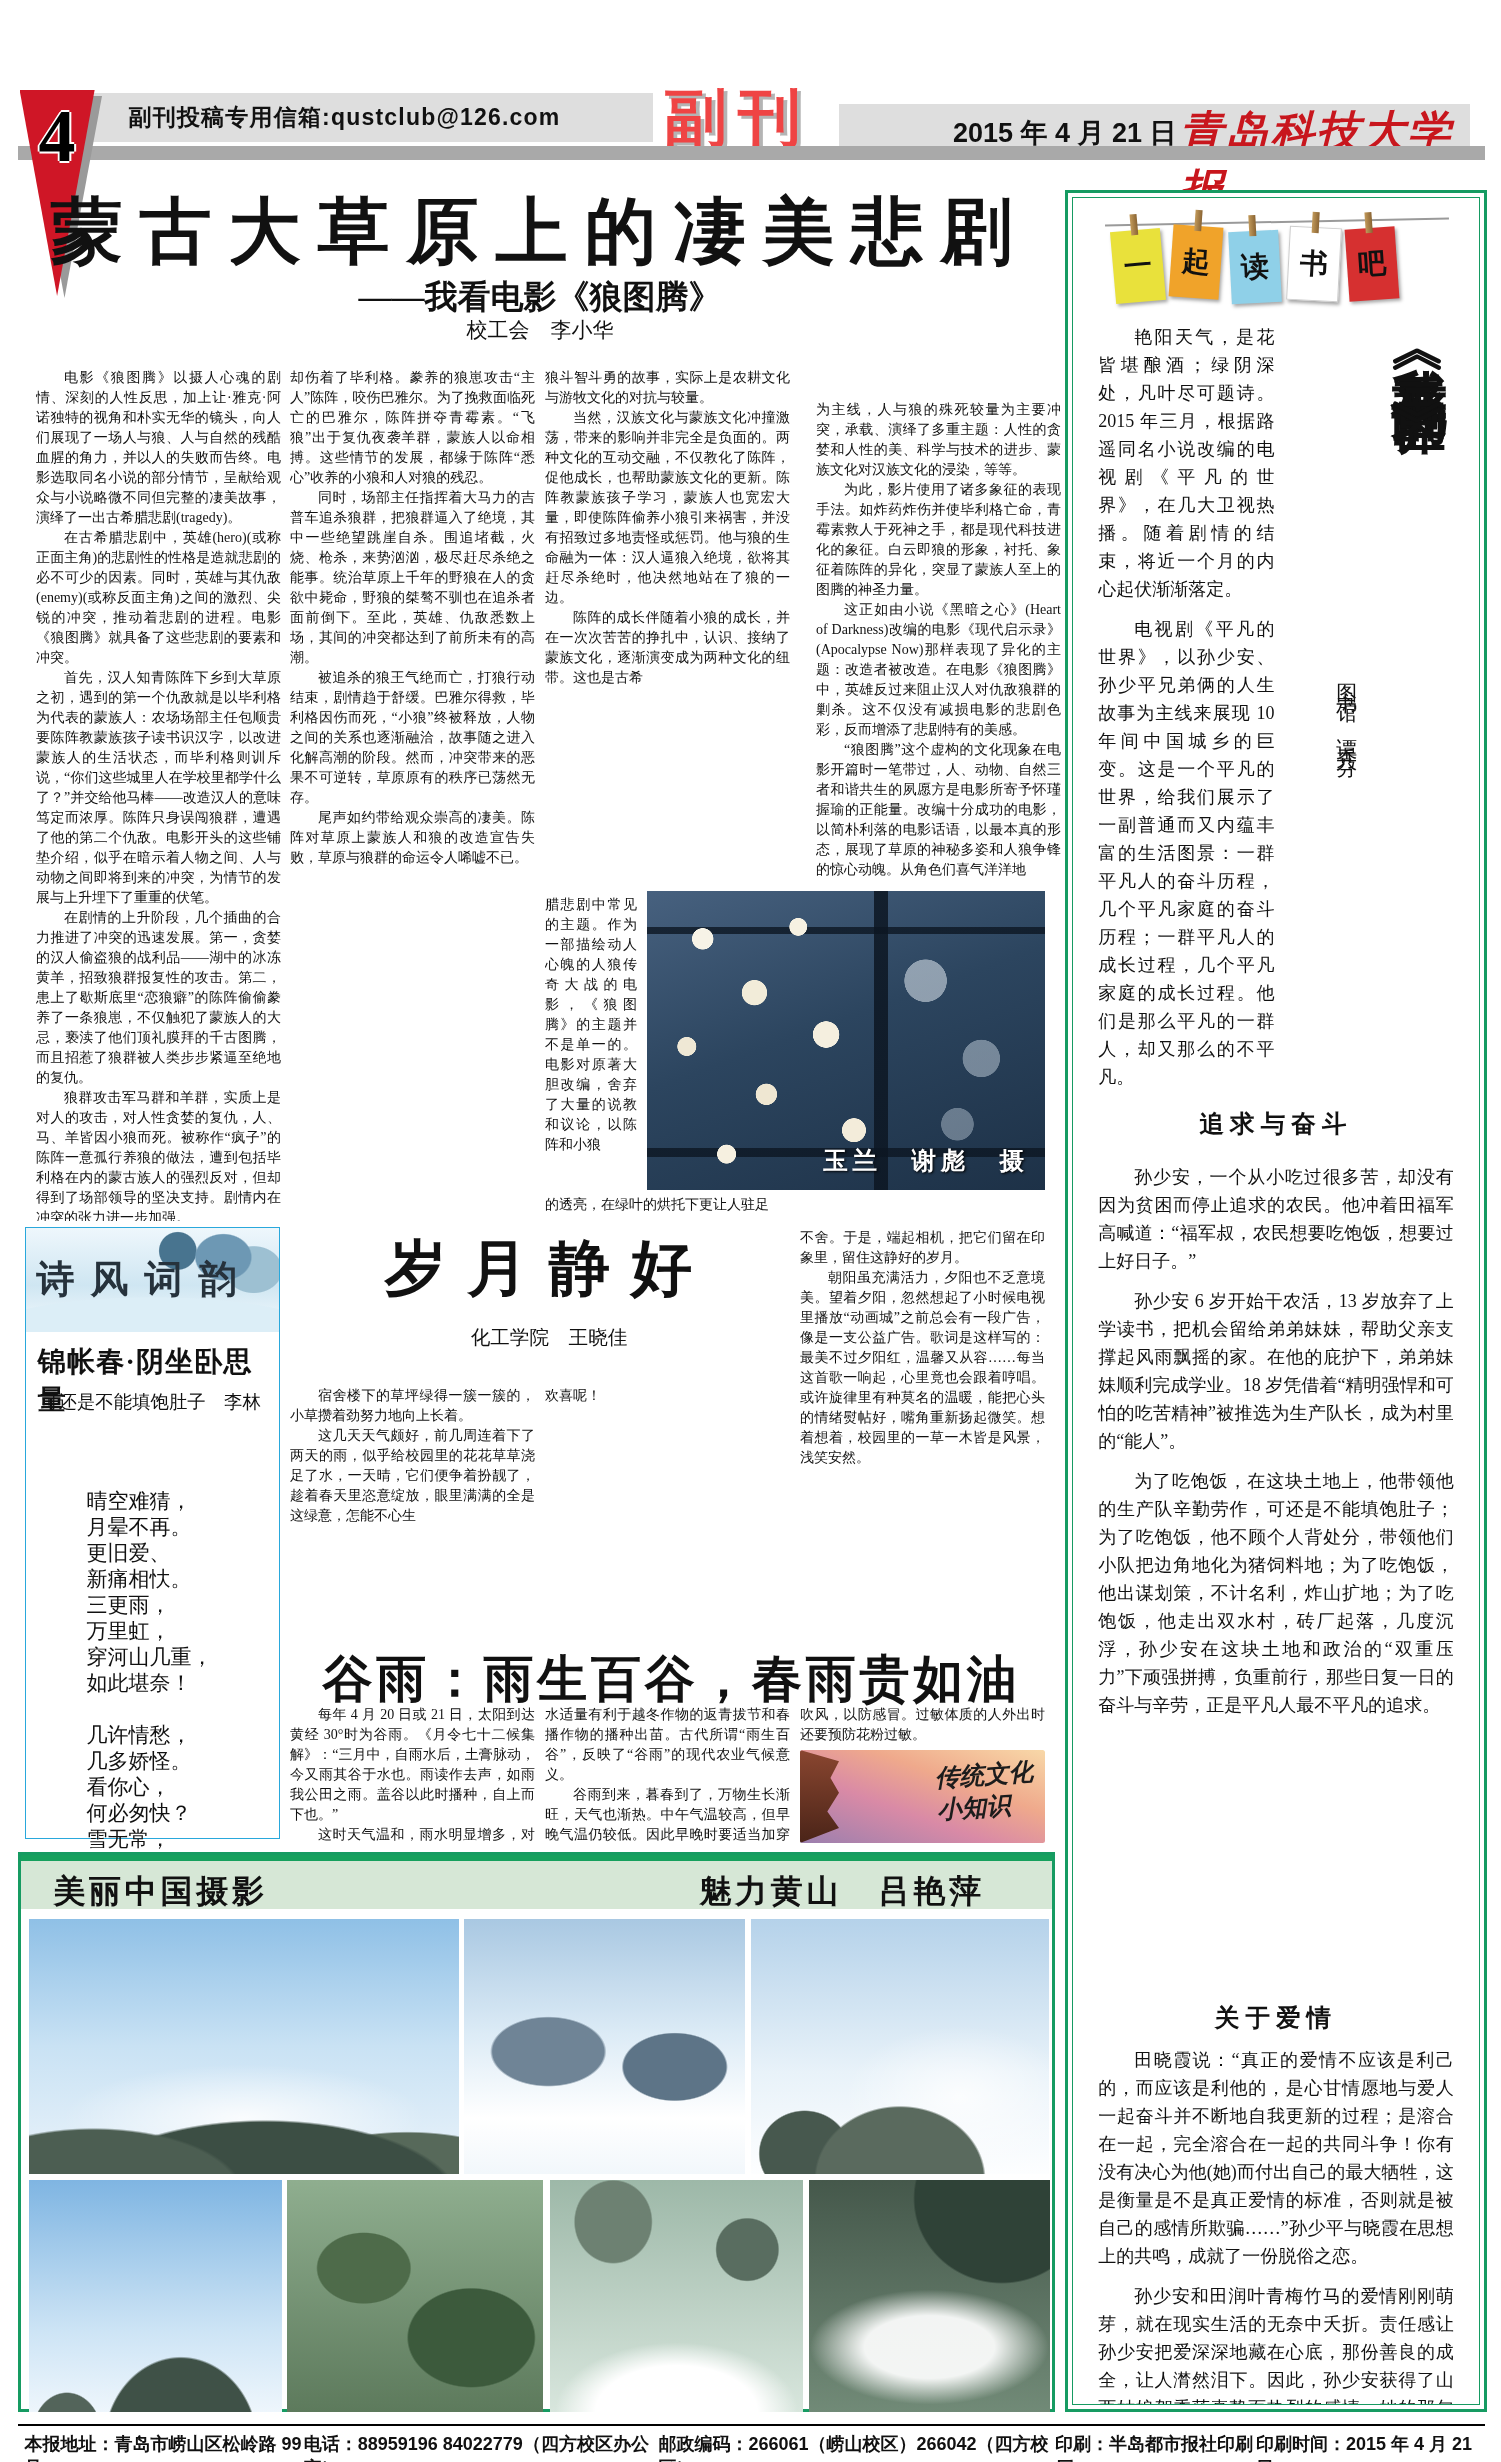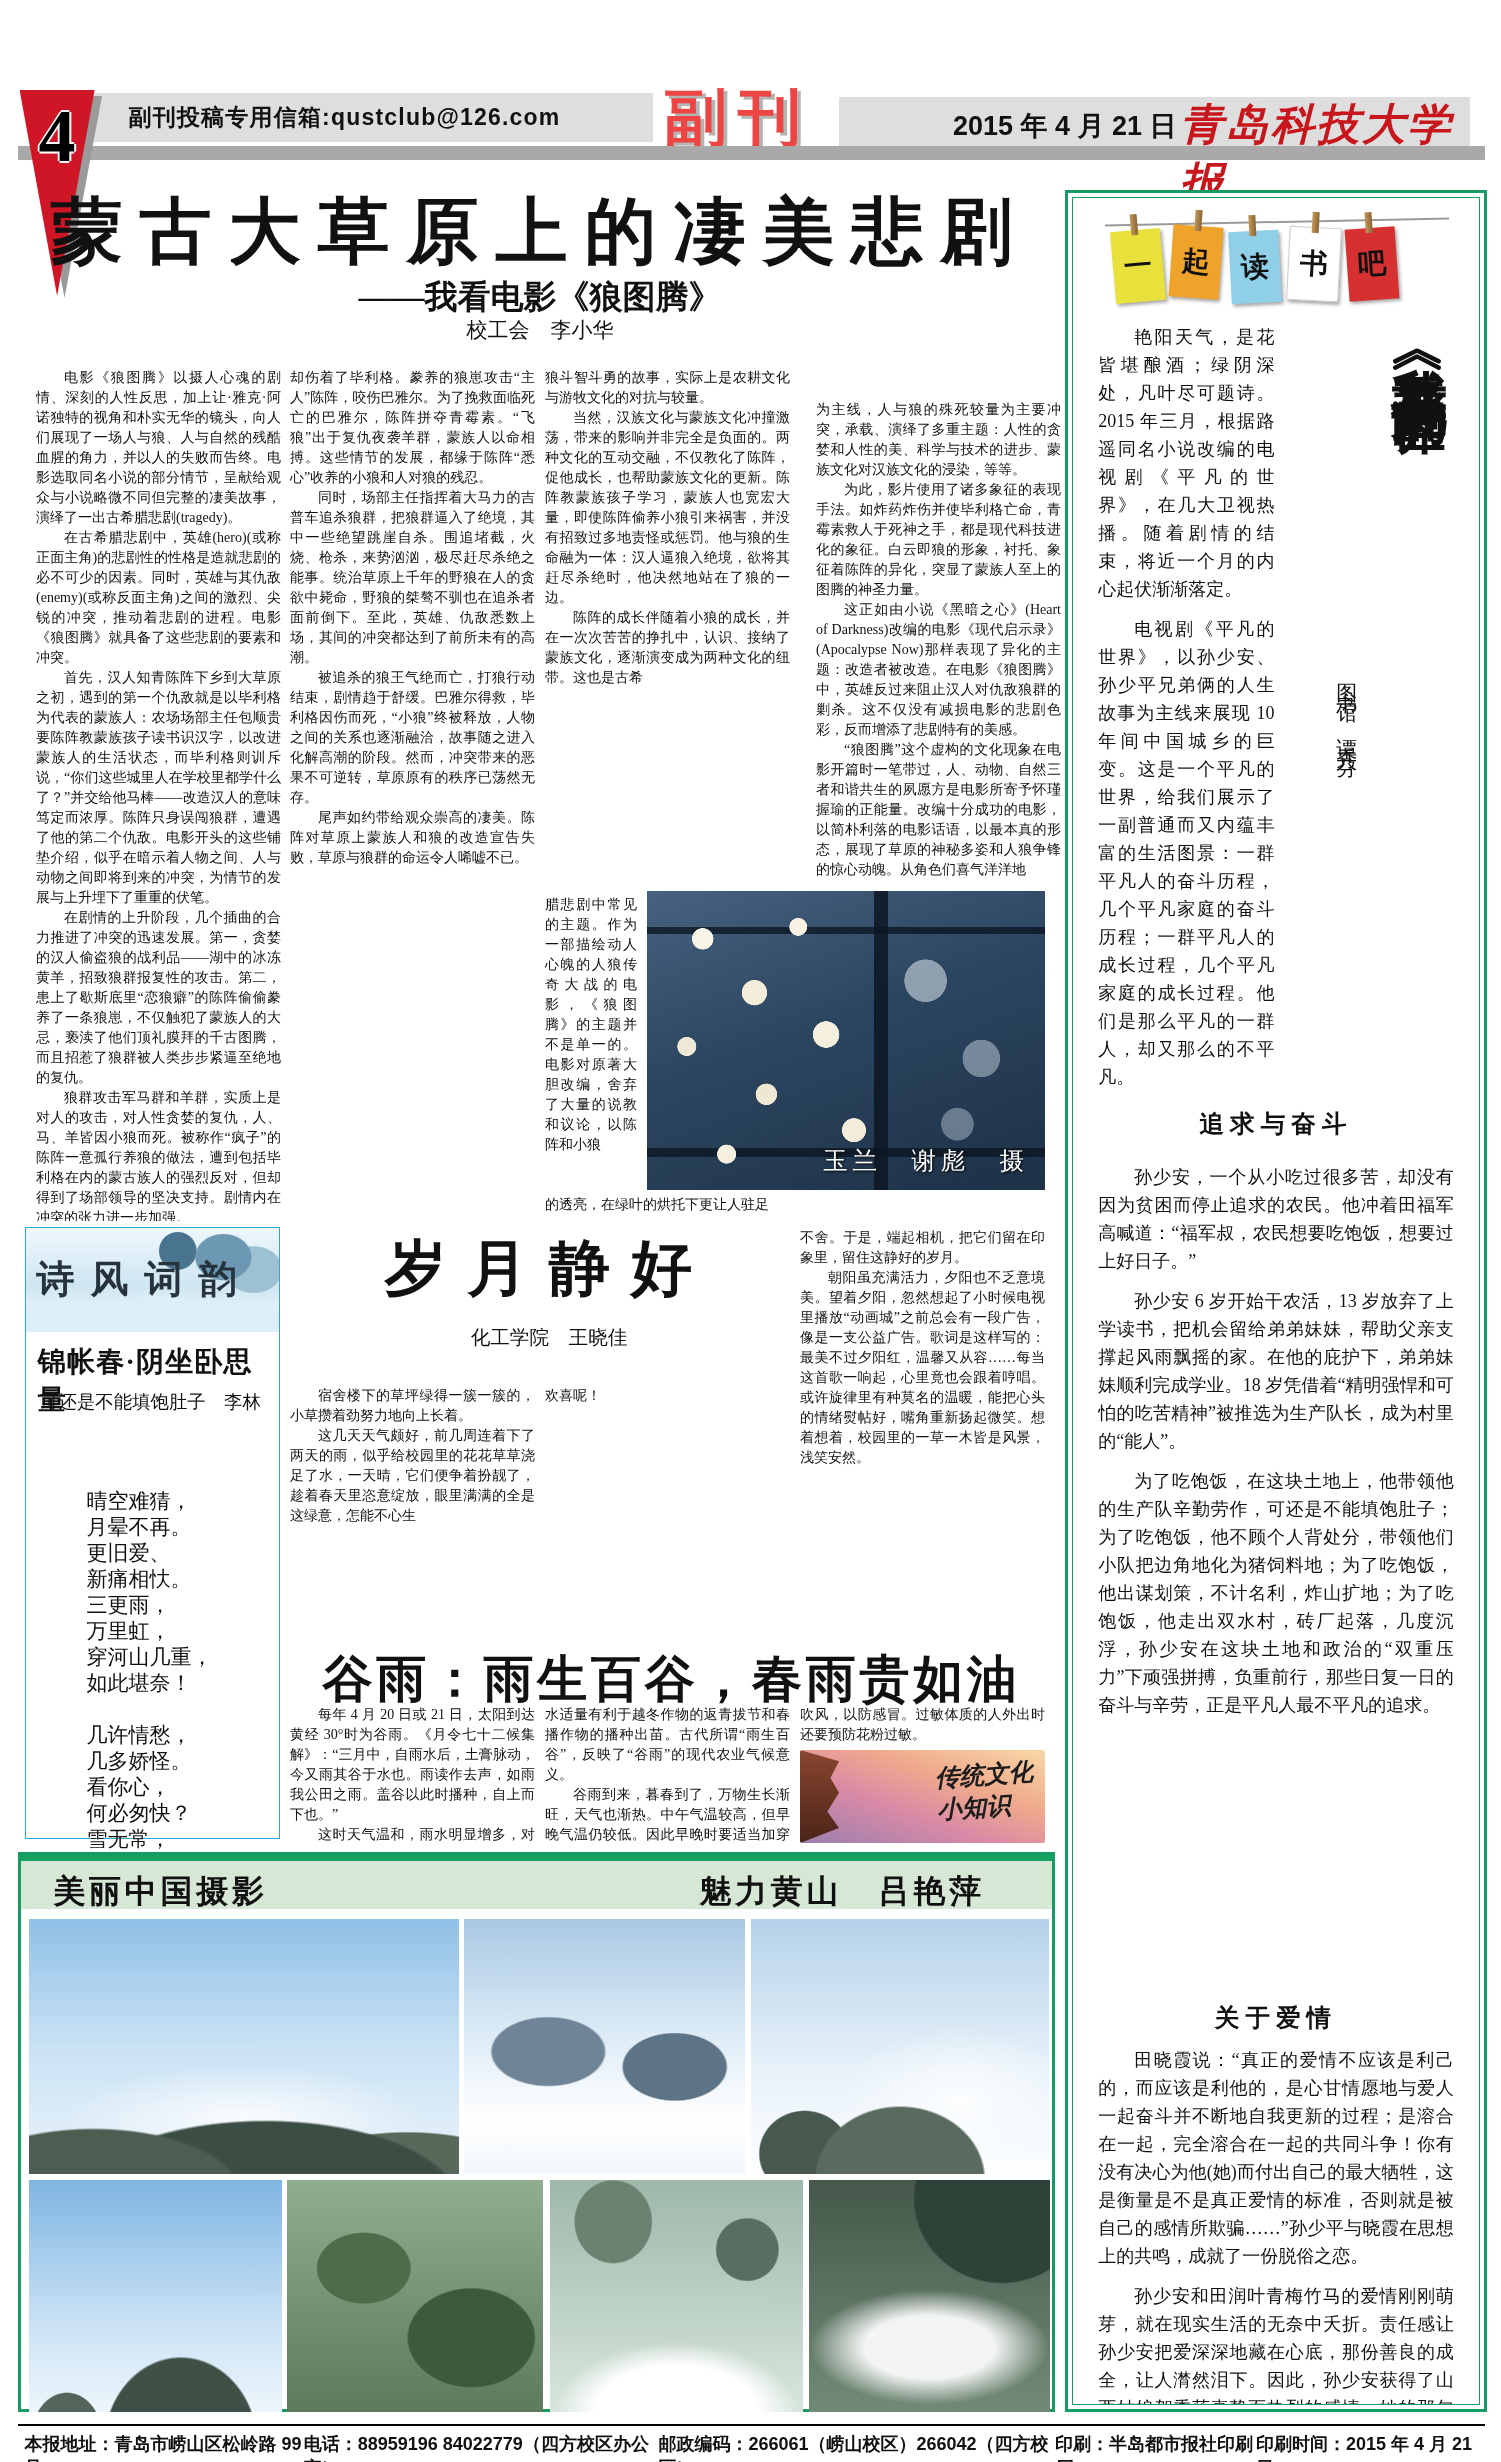--- a/index.html
+++ b/index.html
@@ -24,21 +24,21 @@
   
   .main-title{left:24.5px;top:184px;width:1031px;text-align:center;font-size:72px;font-weight:900;
               letter-spacing:17px;white-space:nowrap;}
   .main-sub{left:24.5px;top:275px;width:1031px;text-align:center;font-size:33px;font-weight:bold;}
   .main-byline{left:24.5px;top:316px;width:1031px;text-align:center;font-size:21px;}
   .col{font-size:14px;line-height:20px;text-align:justify;overflow:hidden;}
   .col p{margin:0;text-indent:2em;}
   .first-cont p:first-child{text-indent:0;}
   .narrow{font-size:14px;line-height:20px;text-align:justify;overflow:hidden;}
   .photo{overflow:hidden;}
-  .photo-cap{position:absolute;right:16px;bottom:13.5px;color:#fff;font-size:24.5px;font-weight:normal;
+  .photo-cap{position:absolute;right:16px;bottom:13.5px;color:#fff;font-size:24.5px;font-weight:bold;
              letter-spacing:4.9px;text-shadow:1.2px 1.2px 2.5px #000;}
   
   .essay-title{left:288px;top:1228px;width:522px;text-align:center;font-size:61px;font-weight:bold;letter-spacing:21px;}
   .essay-byline{left:288px;top:1324px;width:522px;text-align:center;font-size:19.6px;}
   .guyu-title{left:288px;top:1646px;width:767px;text-align:center;font-size:50px;font-weight:900;
               letter-spacing:3.7px;white-space:nowrap;}
   .know{overflow:hidden;border-radius:2.5px;}
   .know-text{position:absolute;right:11px;top:8.6px;text-align:right;font-weight:bold;font-style:italic;
              font-size:24.5px;line-height:32px;color:#1c1c1c;transform:rotate(-4deg);}
   .know-bld{position:absolute;left:0;top:0;width:39px;height:100%;
@@ -87,21 +87,21 @@
 </style>
 </head>
 <body>
 
 <div id="page">
 
   <div class="abs hdr-bar" style="left:36px;top:93px;width:617px;height:49px;">
     <div class="hdr-email">副刊投稿专用信箱:qustclub@126.com</div>
   </div>
   <div class="abs fukan" style="left:664px;top:86px;">副刊</div>
-  <div class="abs hdr-bar" style="left:839px;top:97px;width:631px;height:49px;">
+  <div class="abs hdr-bar" style="left:839px;top:104px;width:631px;height:49px;">
     <div class="abs hdr-date" style="left:114px;top:11px;">2015 年 4 月 21 日</div>
     <div class="abs hdr-paper" style="left:341px;top:-1.2px;">青岛科技大学报</div>
   </div>
   <div class="abs hdr-band" style="left:18.4px;top:146px;width:1467px;height:13.5px;"></div>
   <div class="abs tri-shadow"></div>
   <div class="abs tri">
     <span class="num">4</span>
   </div>
 
   <div class="abs main-title">蒙古大草原上的凄美悲剧</div>

